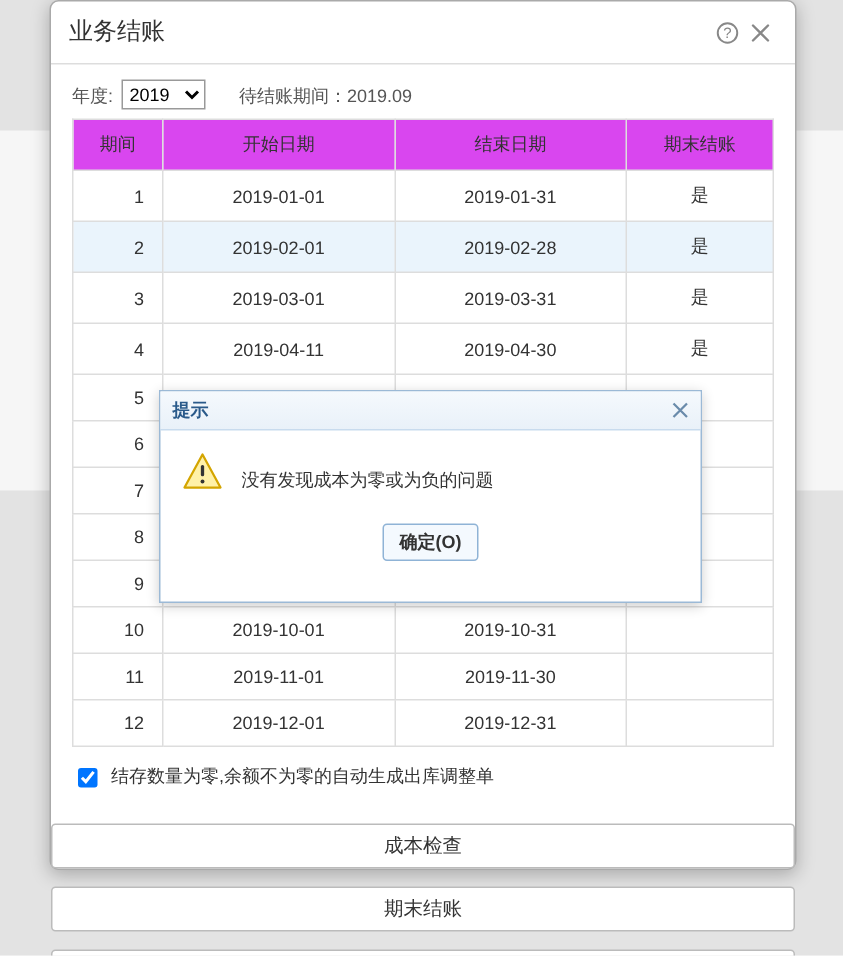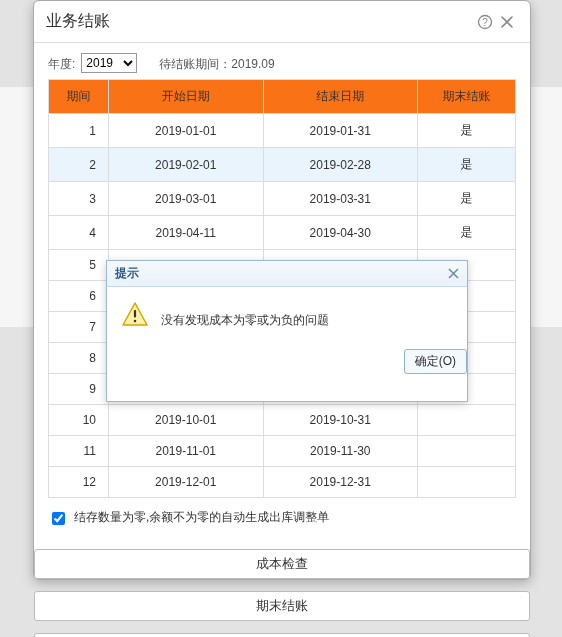--- a/index.html
+++ b/index.html
@@ -15,39 +15,39 @@
   .dlg-title { font-size: 16px; color: #333; }
   .dlg-spacer { flex: 1; }
   .dlg-icon { width: 22px; height: 22px; display: inline-flex; align-items: center; justify-content: center; color: #777; font-size: 16px; cursor: pointer; }
   .toolbar { padding: 10px 14px 6px; display: flex; align-items: flex-end; gap: 6px; color: #555; }
   .toolbar select { width: 56px; height: 20px; border: 1px solid #999; background: #fff; font-size: 12px; }
   .toolbar .lbl { color: #555; }
   .toolbar .gap { width: 10px; }
   .table-wrap { margin: 0 14px; }
   table { border-collapse: collapse; width: 100%; table-layout: fixed; }
   th, td { border: 1px solid #ddd; padding: 8px 4px; text-align: center; font-weight: normal; }
-  th { background: #f97316; color: #333; }
+  th { background: #d946ef; color: #333; }
   td.period { text-align: right; padding-right: 12px; }
   tr.highlight td { background: #eaf4fc; }
   .checkbox-row { padding: 10px 14px 6px; display: flex; align-items: center; gap: 6px; }
   .checkbox-row input { transform: translateY(1px); }
   .footer { display: flex; justify-content: center; gap: 12px; padding: 16px 0 0; flex-direction: column; }
   .btn { min-width: 76px; height: 30px; border: 1px solid #bbb; background: #fff; border-radius: 3px; display: inline-flex; align-items: center; justify-content: center; padding: 0 10px; cursor: pointer; color: #333; font-size: 13px; }
   
   .alert {
     position: absolute; top: 260px; left: 106px; width: 362px; height: 142px;
     border: 1px solid #9bb9d6; background: #fff; box-shadow: 0 2px 8px rgba(0,0,0,.2);
   }
   .alert-header { height: 26px; background: linear-gradient(#f5f9fd, #e9f1f9); border-bottom: 1px solid #c8dbee; display: flex; align-items: center; padding: 0 8px; }
   .alert-title { color: #2a5a8a; font-weight: bold; }
   .alert-close { color: #6a8bab; cursor: pointer; font-size: 14px; }
   .alert-body { display: flex; align-items: flex-end; padding: 14px 14px 0; gap: 12px; }
   .warn-icon { width: 28px; height: 28px; }
   .alert-msg { color: #333; padding-top: 3px; }
-  .alert-footer { display: flex; justify-content: flex-end; padding: 20px 0 12px; }
+  .alert-footer { display: flex; justify-content: center; padding: 20px 0 12px; font-weight: bold; }
   .mini-btn { border: 1px solid #8fb3d6; background: #f4f9fe; border-radius: 3px; padding: 3px 10px; cursor: pointer; color: #333; font-size: 12px; }
 </style>
 </head>
 <body>
 
 <div class="backdrop">
   <div class="stripe"></div>
 
   <div class="main-dialog">
     <div class="dlg-header">

